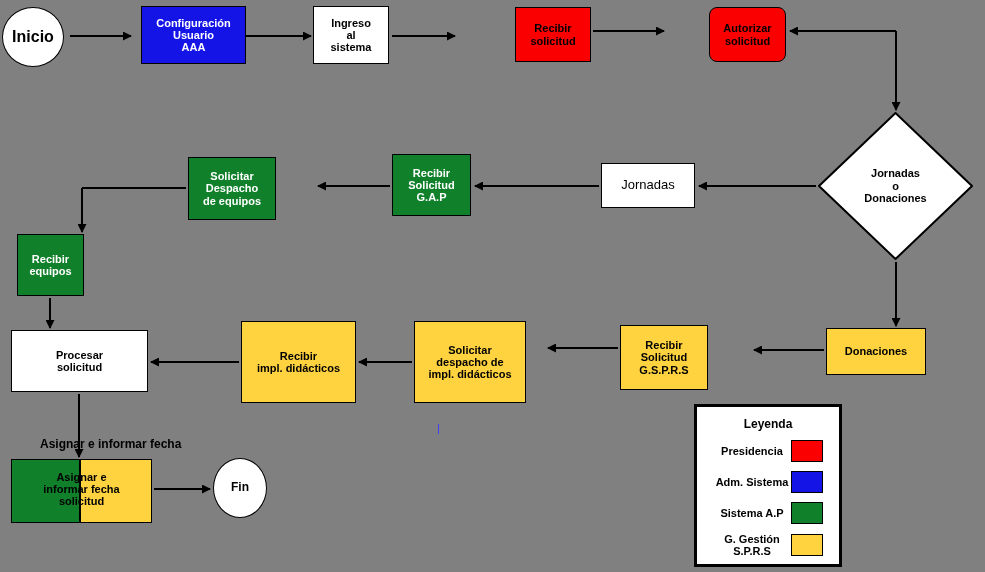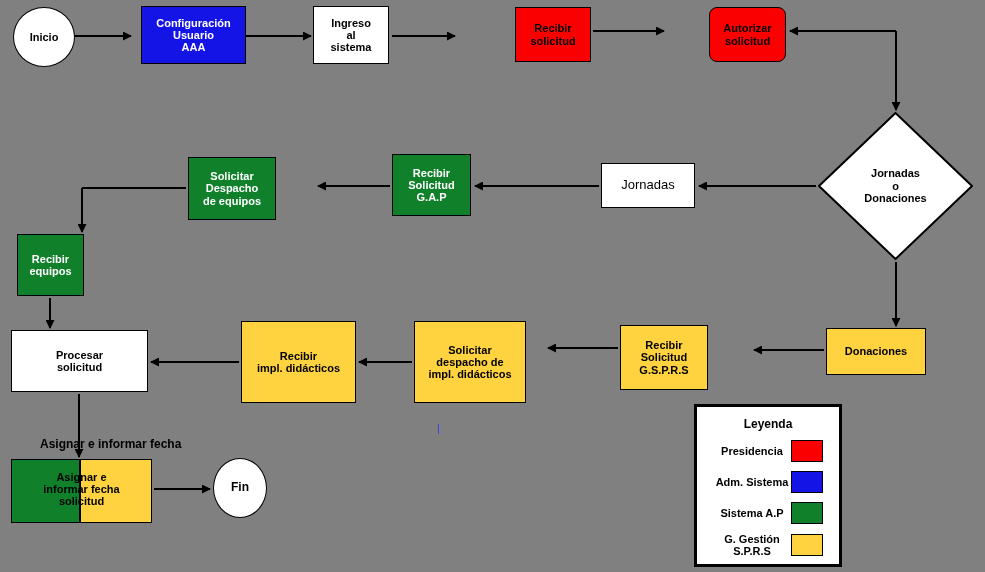--- a/index.html
+++ b/index.html
@@ -165,21 +165,21 @@
       <line x1="412" y1="362" x2="359" y2="362"></line>
 
       <line x1="239" y1="362" x2="151" y2="362"></line>
 
       <line x1="79" y1="394" x2="79" y2="457"></line>
 
       <line x1="154" y1="489" x2="210" y2="489"></line>
     </g>
   </svg>
 
-  <div class="node ellipse" style="left:13px; top:7px; width:62px; height:60px; font-size:11px;">Inicio</div>
+  <div class="node ellipse" style="left:2px; top:7px; width:62px; height:60px; font-size:16px;">Inicio</div>
 
   <div class="node rect blue" style="left:133px; top:6px; width:105px; height:58px; font-size:11px;margin-left:8px;">Configuración
 Usuario
 AAA</div>
 
   <div class="node rect white" style="left:313px; top:6px; width:76px; height:58px; font-size:11px;">Ingreso
 al
 sistema</div>
 
   <div class="node rect red" style="left:515px; top:7px; width:76px; height:55px; font-size:11px;">Recibir

